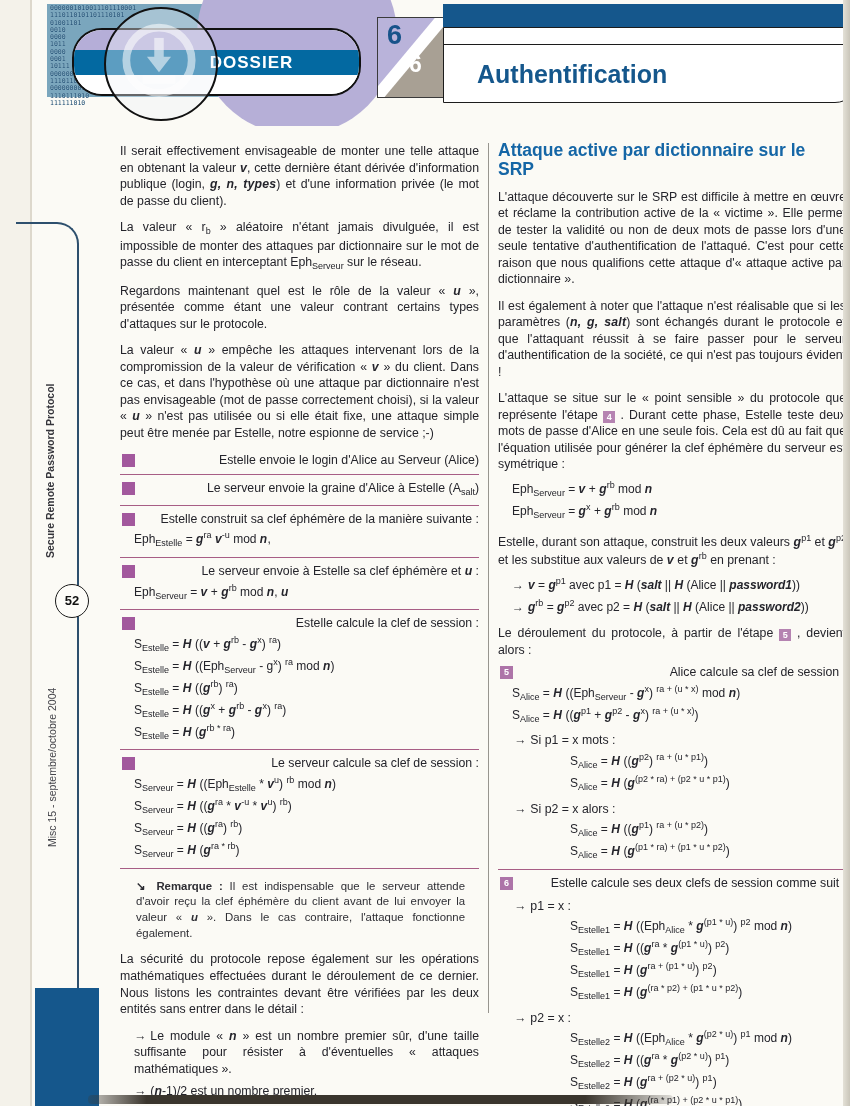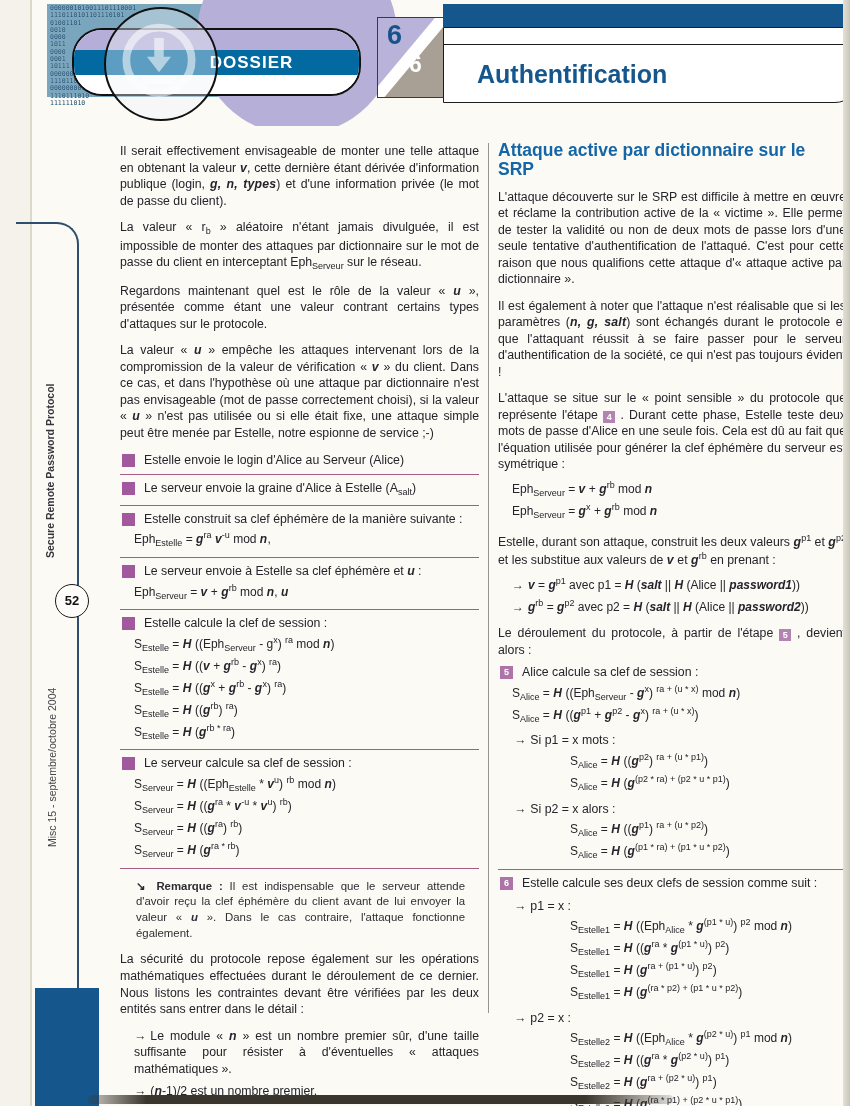--- a/index.html
+++ b/index.html
@@ -52,21 +52,21 @@
   .badge{flex:0 0 13px;width:13px;height:13px;background:#ad74a8;color:#fff;font-weight:bold;font-size:9px;line-height:13px;text-align:center;margin-top:2px;}
   .ibadge{display:inline-block;width:12px;height:12px;background:#b583b1;color:#fff;font-weight:bold;font-size:9px;line-height:12px;text-align:center;vertical-align:-1px;}
   .sep{border-top:1.3px solid #9d4b79;margin:6px 0 5px 0;opacity:.9;}
   .remark{margin:10px 14px 10px 16px;font-size:11.4px;line-height:1.38;color:#2e2e34;}
   .bullets .bullet{margin:0 0 6px 14px;text-align:justify;}
   .arr{color:#2a2a31;font-weight:bold;margin-right:4px;}
   .branch-label{margin:6px 0 2px 16px;text-align:left;}
   .formula.deep{margin-left:72px;}
   .subst{margin:2px 0 3px 14px;text-align:left;font-size:12px;line-height:1.5;}
   #right-col h2{font-size:17.5px;line-height:1.1;color:#1566a6;margin:0 0 9px 0;text-align:left;font-weight:bold;}
-  .stext{flex:1;text-align:left;}
+  .stext{flex:1;text-align:right;}
 </style>
 </head>
 <body>
 
 <div class="abs" id="page"></div>
 <div class="abs" id="crease"></div>
 
 <div class="abs" id="header-wrap">
   <div id="band"></div>
   <div id="lav-circle"></div>
@@ -153,24 +153,24 @@
       <div class="stext">Le serveur envoie à Estelle sa clef éphémère et <b><i>u</i></b> :</div>
       </div>
     <div class="formula">Eph<sub>Serveur</sub> = <b><i>v</i></b> + <b><i>g</i></b><sup>rb</sup> mod <b><i>n</i></b>, <b><i>u</i></b></div>
     <div class="sep"></div>
   </div>
   <div class="step">
     <div class="srow">
         <span class="sq"></span>
       <div class="stext">Estelle calcule la clef de session :</div>
       </div>
+    <div class="formula">S<sub>Estelle</sub> = <b><i>H</i></b> ((<b><i>v</i></b> + <b><i>g</i></b><sup>rb</sup> - <b><i>g</i></b><sup>x</sup>) <sup>ra</sup>)</div>
     <div class="formula">S<sub>Estelle</sub> = <b><i>H</i></b> ((Eph<sub>Serveur</sub> - g<sup>x</sup>) <sup>ra</sup>  mod <b><i>n</i></b>)</div>
-    <div class="formula">S<sub>Estelle</sub> = <b><i>H</i></b> ((<b><i>v</i></b> + <b><i>g</i></b><sup>rb</sup> - <b><i>g</i></b><sup>x</sup>) <sup>ra</sup>)</div>
+    <div class="formula">S<sub>Estelle</sub> = <b><i>H</i></b> ((<b><i>g</i></b><sup>rb</sup>) <sup>ra</sup>)</div>
     <div class="formula">S<sub>Estelle</sub> = <b><i>H</i></b> ((<b><i>g</i></b><sup>x</sup> + <b><i>g</i></b><sup>rb</sup> - <b><i>g</i></b><sup>x</sup>) <sup>ra</sup>)</div>
-    <div class="formula">S<sub>Estelle</sub> = <b><i>H</i></b> ((<b><i>g</i></b><sup>rb</sup>) <sup>ra</sup>)</div>
     <div class="formula">S<sub>Estelle</sub> = <b><i>H</i></b> (<b><i>g</i></b><sup>rb * ra</sup>)</div>
     <div class="sep"></div>
   </div>
   <div class="step">
     <div class="srow">
         <span class="sq"></span>
       <div class="stext">Le serveur calcule sa clef de session :</div>
       </div>
     <div class="formula">S<sub>Serveur</sub> = <b><i>H</i></b> ((Eph<sub>Estelle</sub> * <b><i>v</i></b><sup>u</sup>) <sup>rb</sup> mod <b><i>n</i></b>)</div>
     <div class="formula">S<sub>Serveur</sub> = <b><i>H</i></b> ((<b><i>g</i></b><sup>ra</sup> * <b><i>v</i></b><sup>-u</sup> * <b><i>v</i></b><sup>u</sup>) <sup>rb</sup>)</div>

